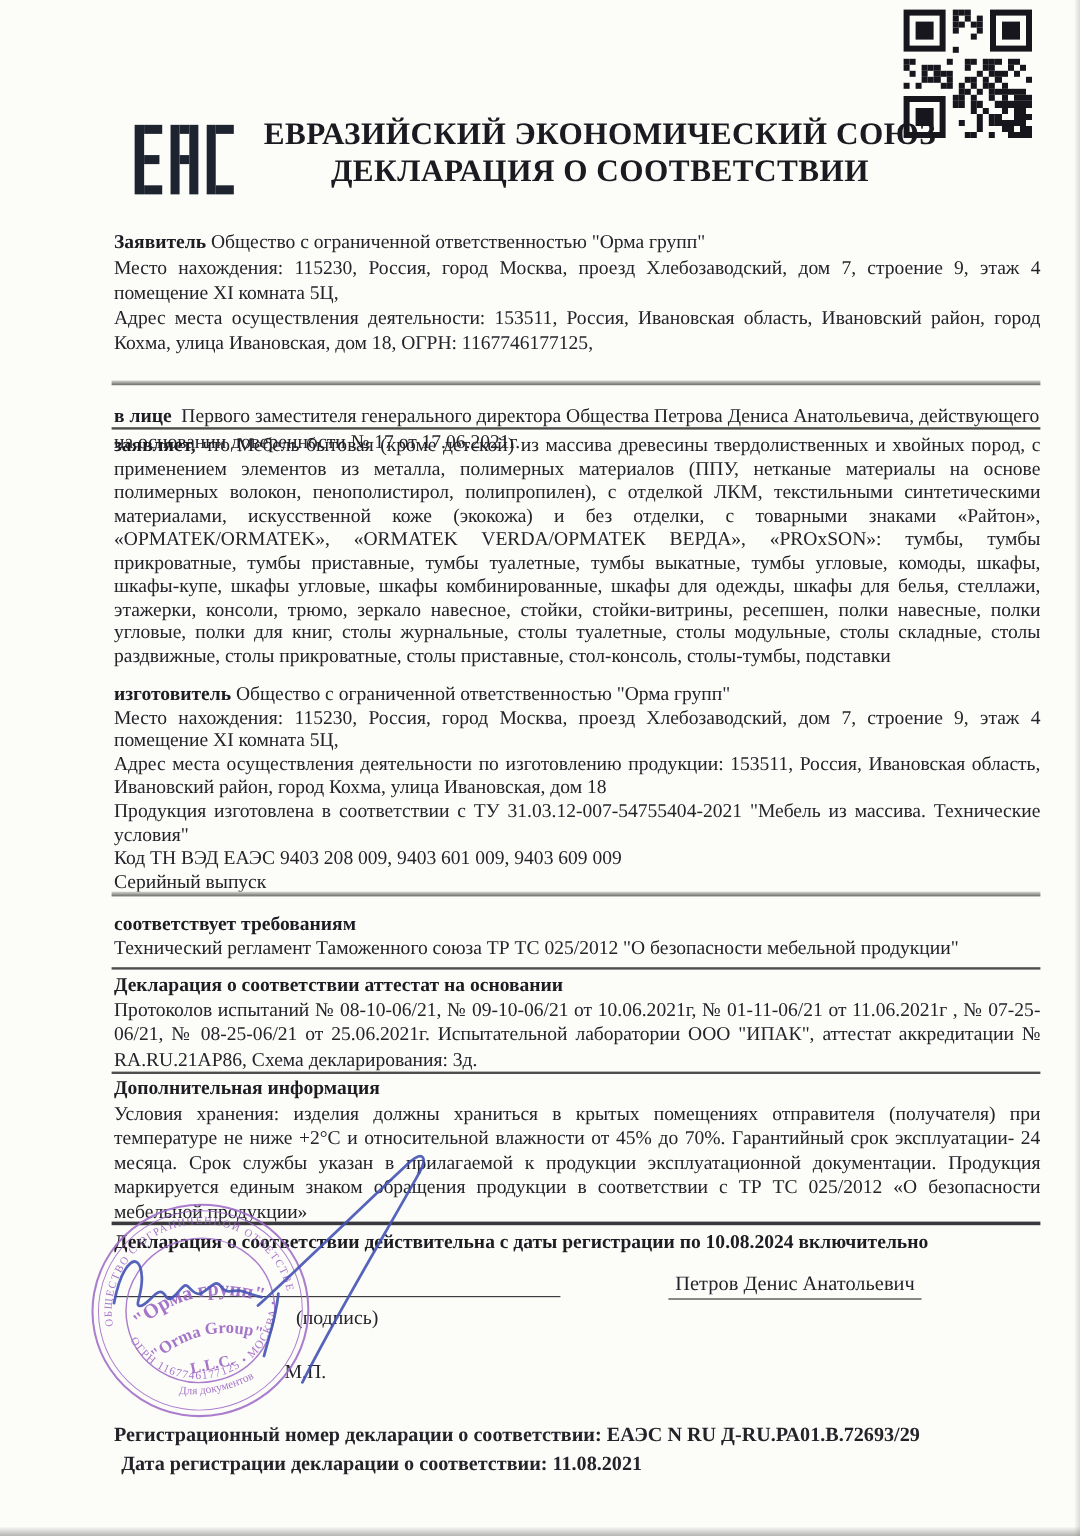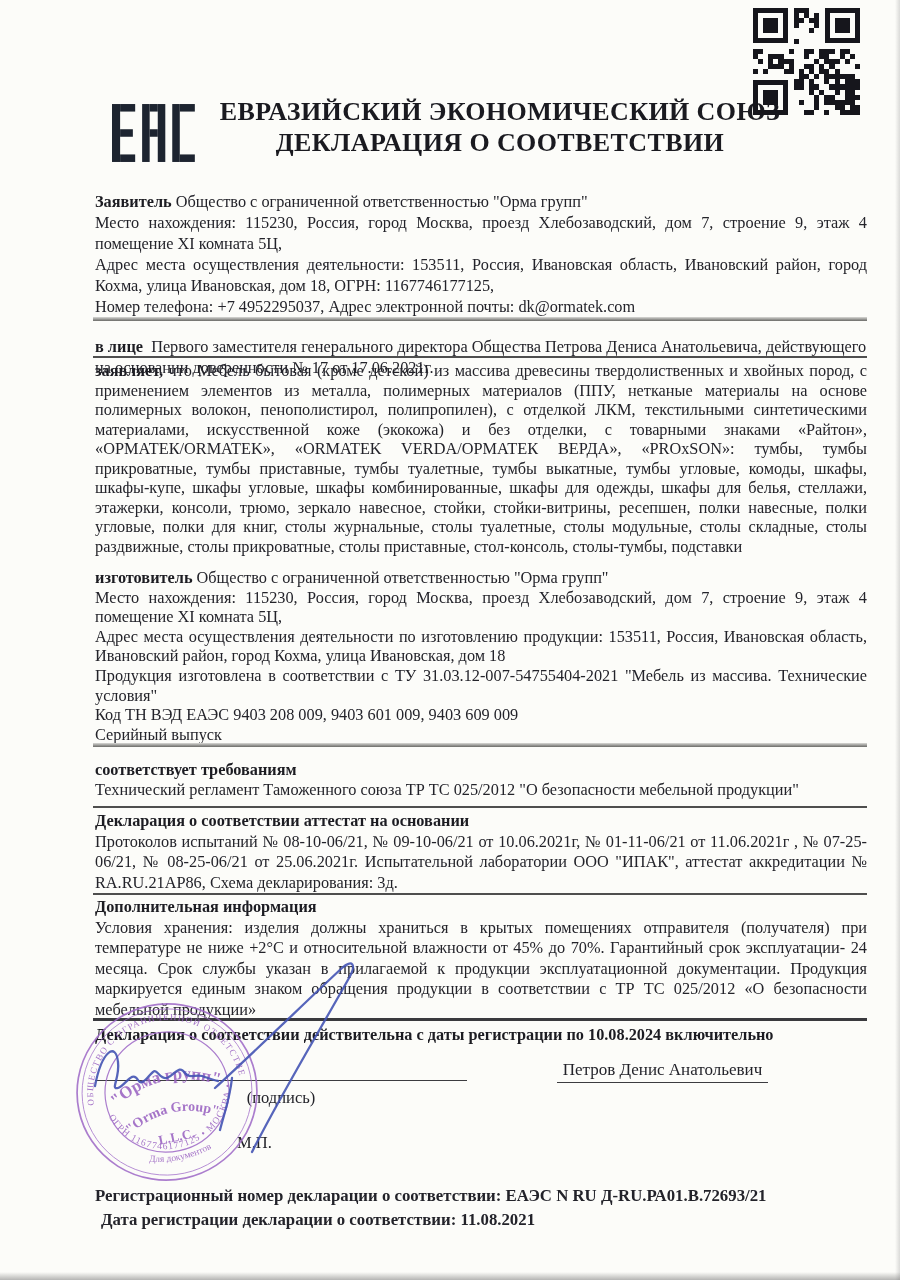--- a/index.html
+++ b/index.html
@@ -207,21 +207,20 @@
       <div style="grid-row:21;grid-column:18"></div>
       <div style="grid-row:21;grid-column:19"></div>
       <div style="grid-row:21;grid-column:20"></div>
       <div style="grid-row:21;grid-column:21"></div>
     </div>
 
   <div class="abs txt jt" style="top:191px">
     <div><b>Заявитель</b> <span>Общество с ограниченной ответственностью "Орма групп"</span></div>
     <div>Место нахождения: 115230, Россия, город Москва, проезд Хлебозаводский, дом 7, строение 9, этаж 4 помещение XI комната 5Ц,</div>
     <div>Адрес места осуществления деятельности: 153511, Россия, Ивановская область, Ивановский район, город Кохма, улица Ивановская, дом 18, ОГРН: 1167746177125,</div>
-    <div>Номер телефона: +7 4952295037, Адрес электронной почты: dk@ormatek.com</div>
   </div>
 
   <div class="hr hr-thick" style="top:317px"></div>
 
   <div class="abs txt" style="top:336px">
     <b>в лице</b>&nbsp; <span>Первого заместителя генерального директора Общества Петрова Дениса Анатольевича, действующего на основании доверенности № 17 от 17.06.2021г.</span>
   </div>
 
   <div class="hr hr-thin" style="top:356px"></div>
 
@@ -294,20 +293,20 @@
   <svg class="sig-svg" viewBox="0 0 400 240" aria-hidden="true">
     <g fill="none" stroke="#4454b4" stroke-width="2.3" stroke-linecap="round" opacity="0.9">
       <path d="M15,148 C22,112 36,104 38,124 C40,140 30,152 38,150 C46,147 52,132 58,142 C62,149 68,138 73,134 C77,130 80,142 87,140 C95,137 99,126 105,135 C109,141 116,136 122,138 C128,140 133,142 138,143"></path>
       <path d="M135,150 C170,118 235,55 262,30 C272,21 277,26 269,40 C240,92 200,158 172,214"></path>
       <path d="M152,140 C150,160 144,176 140,192"></path>
     </g>
   </svg>
 
   <div class="reg" style="top:1184px">
     <span>Регистрационный номер декларации о соответствии:</span>
-    <span>ЕАЭС N RU Д-RU.РА01.В.72693/21</span>
+    <span>ЕАЭС N RU Д-RU.РА01.В.72693/29</span>
   </div>
   <div class="reg" style="top:1208px;left:101px">
     <span>Дата регистрации декларации о соответствии:</span>
     <span>11.08.2021</span>
   </div>
 
 </div>
 
 </body></html>

